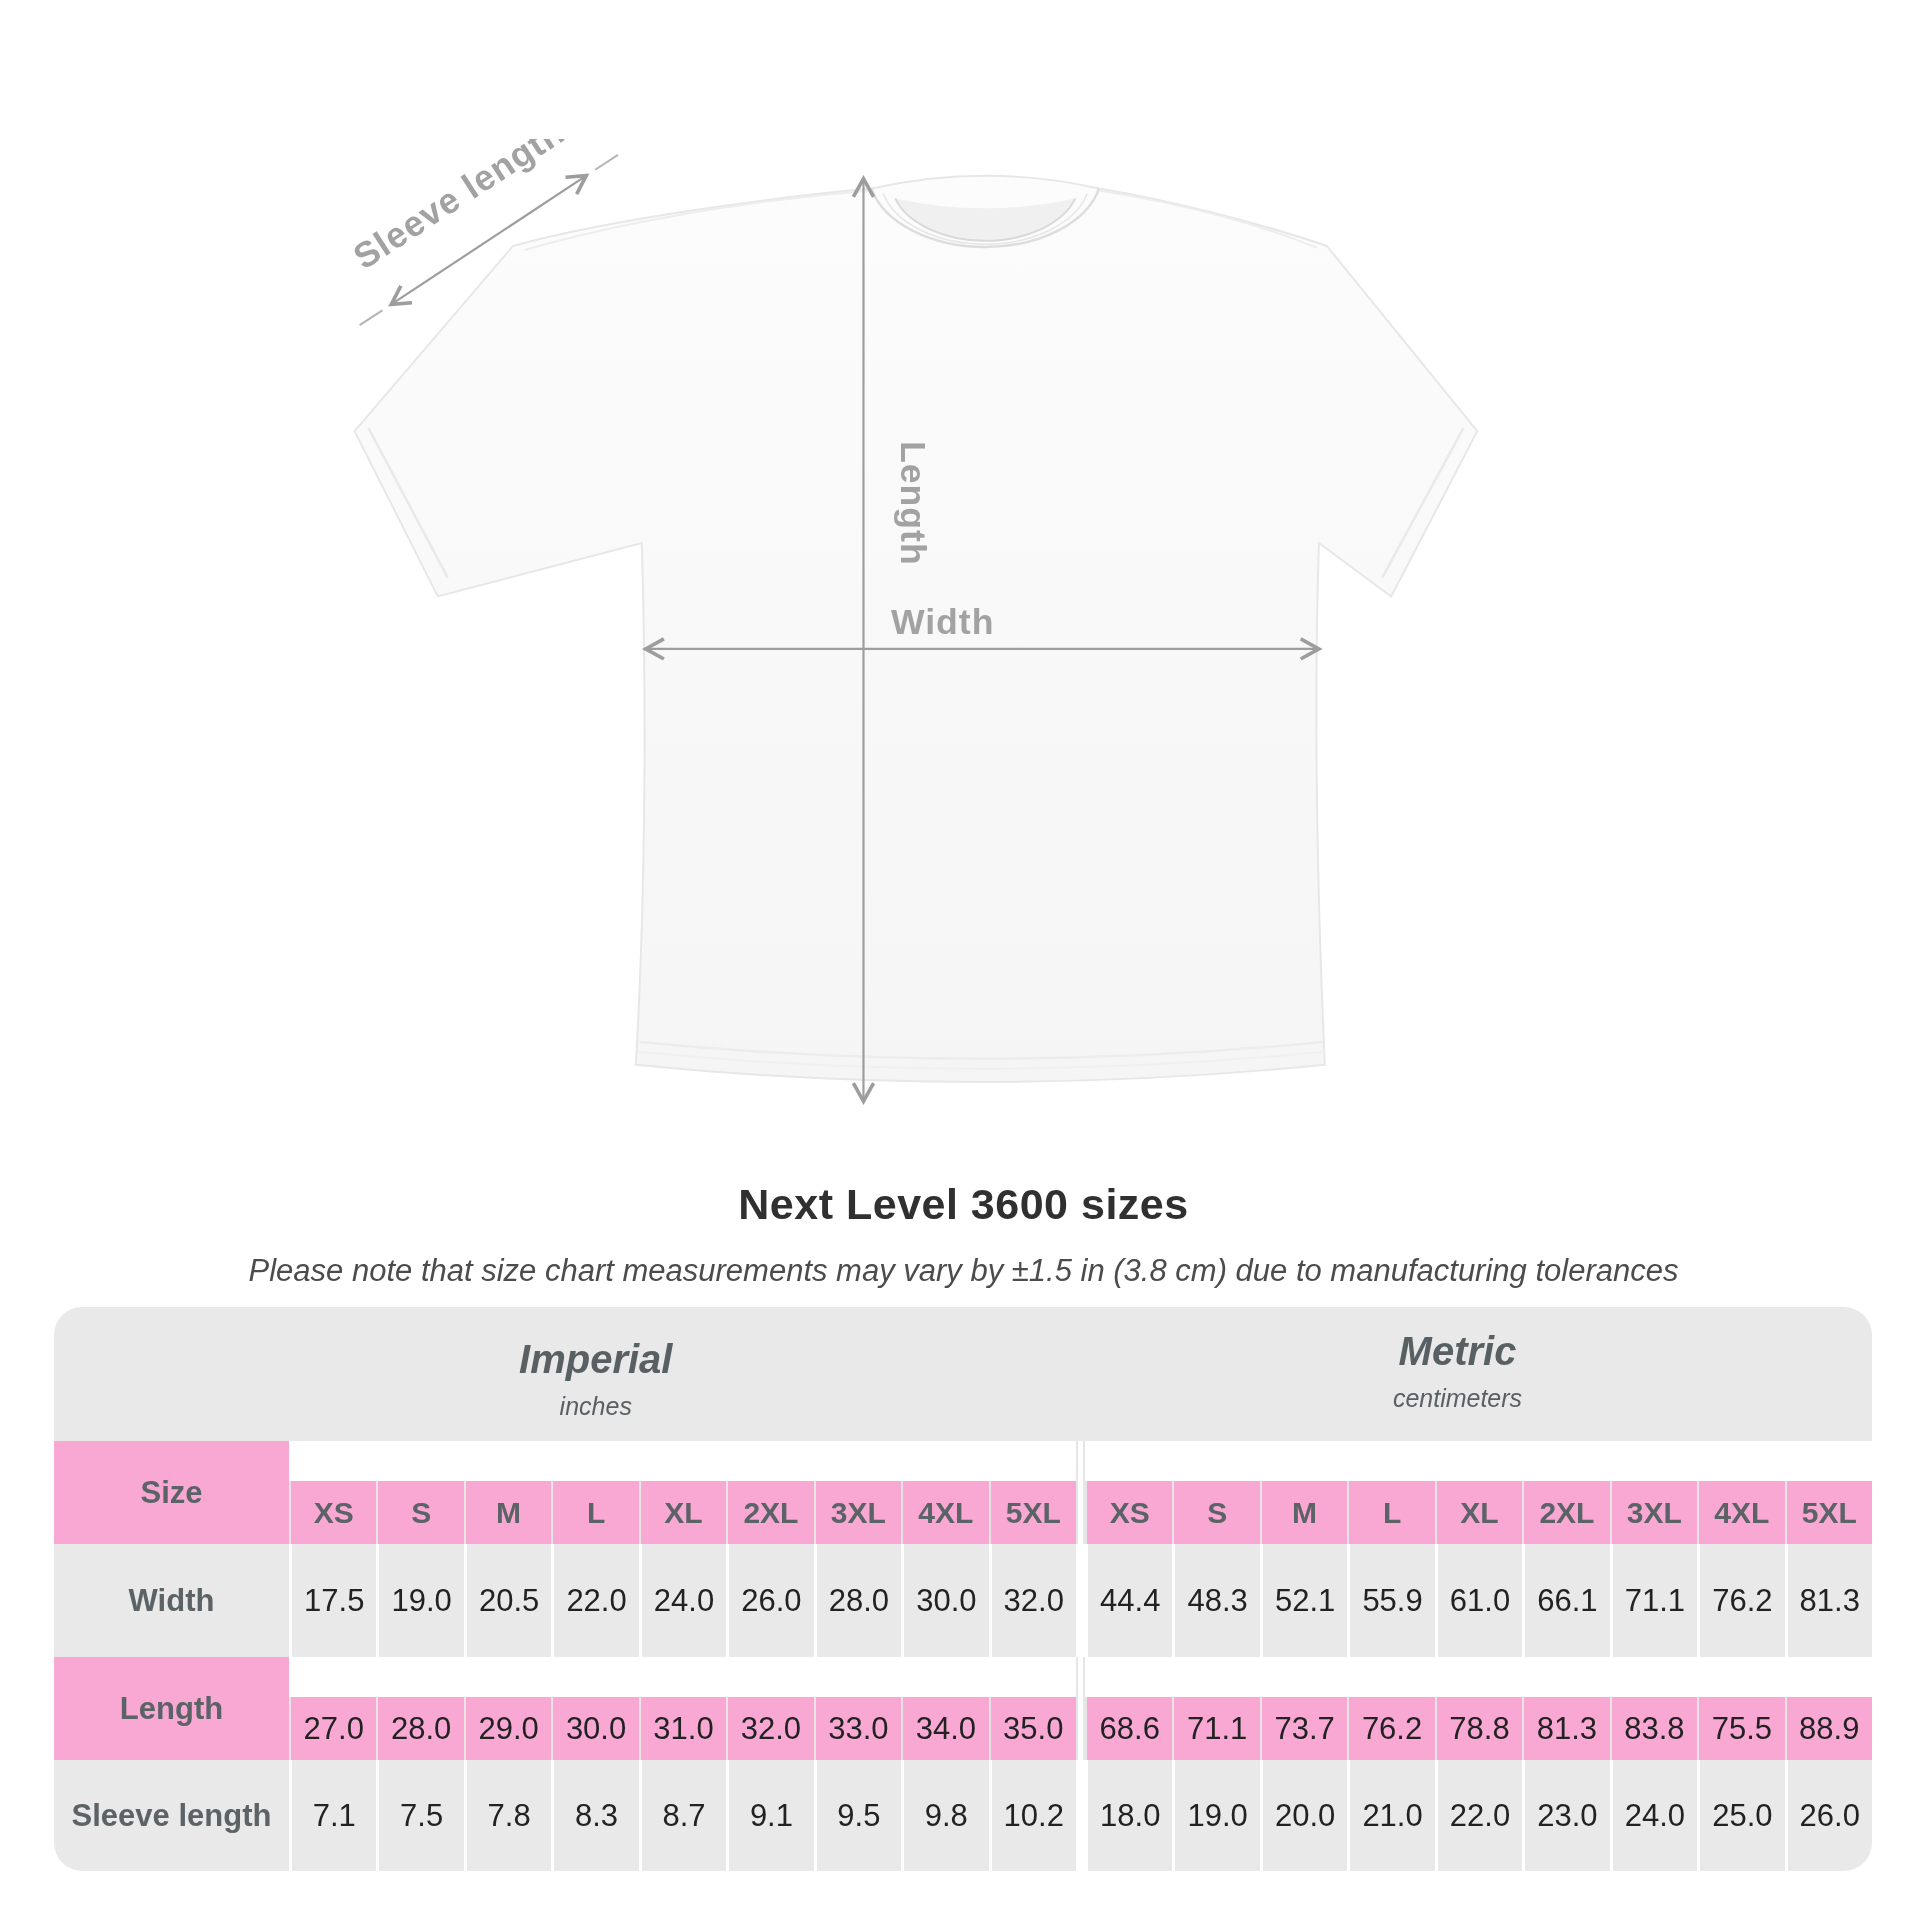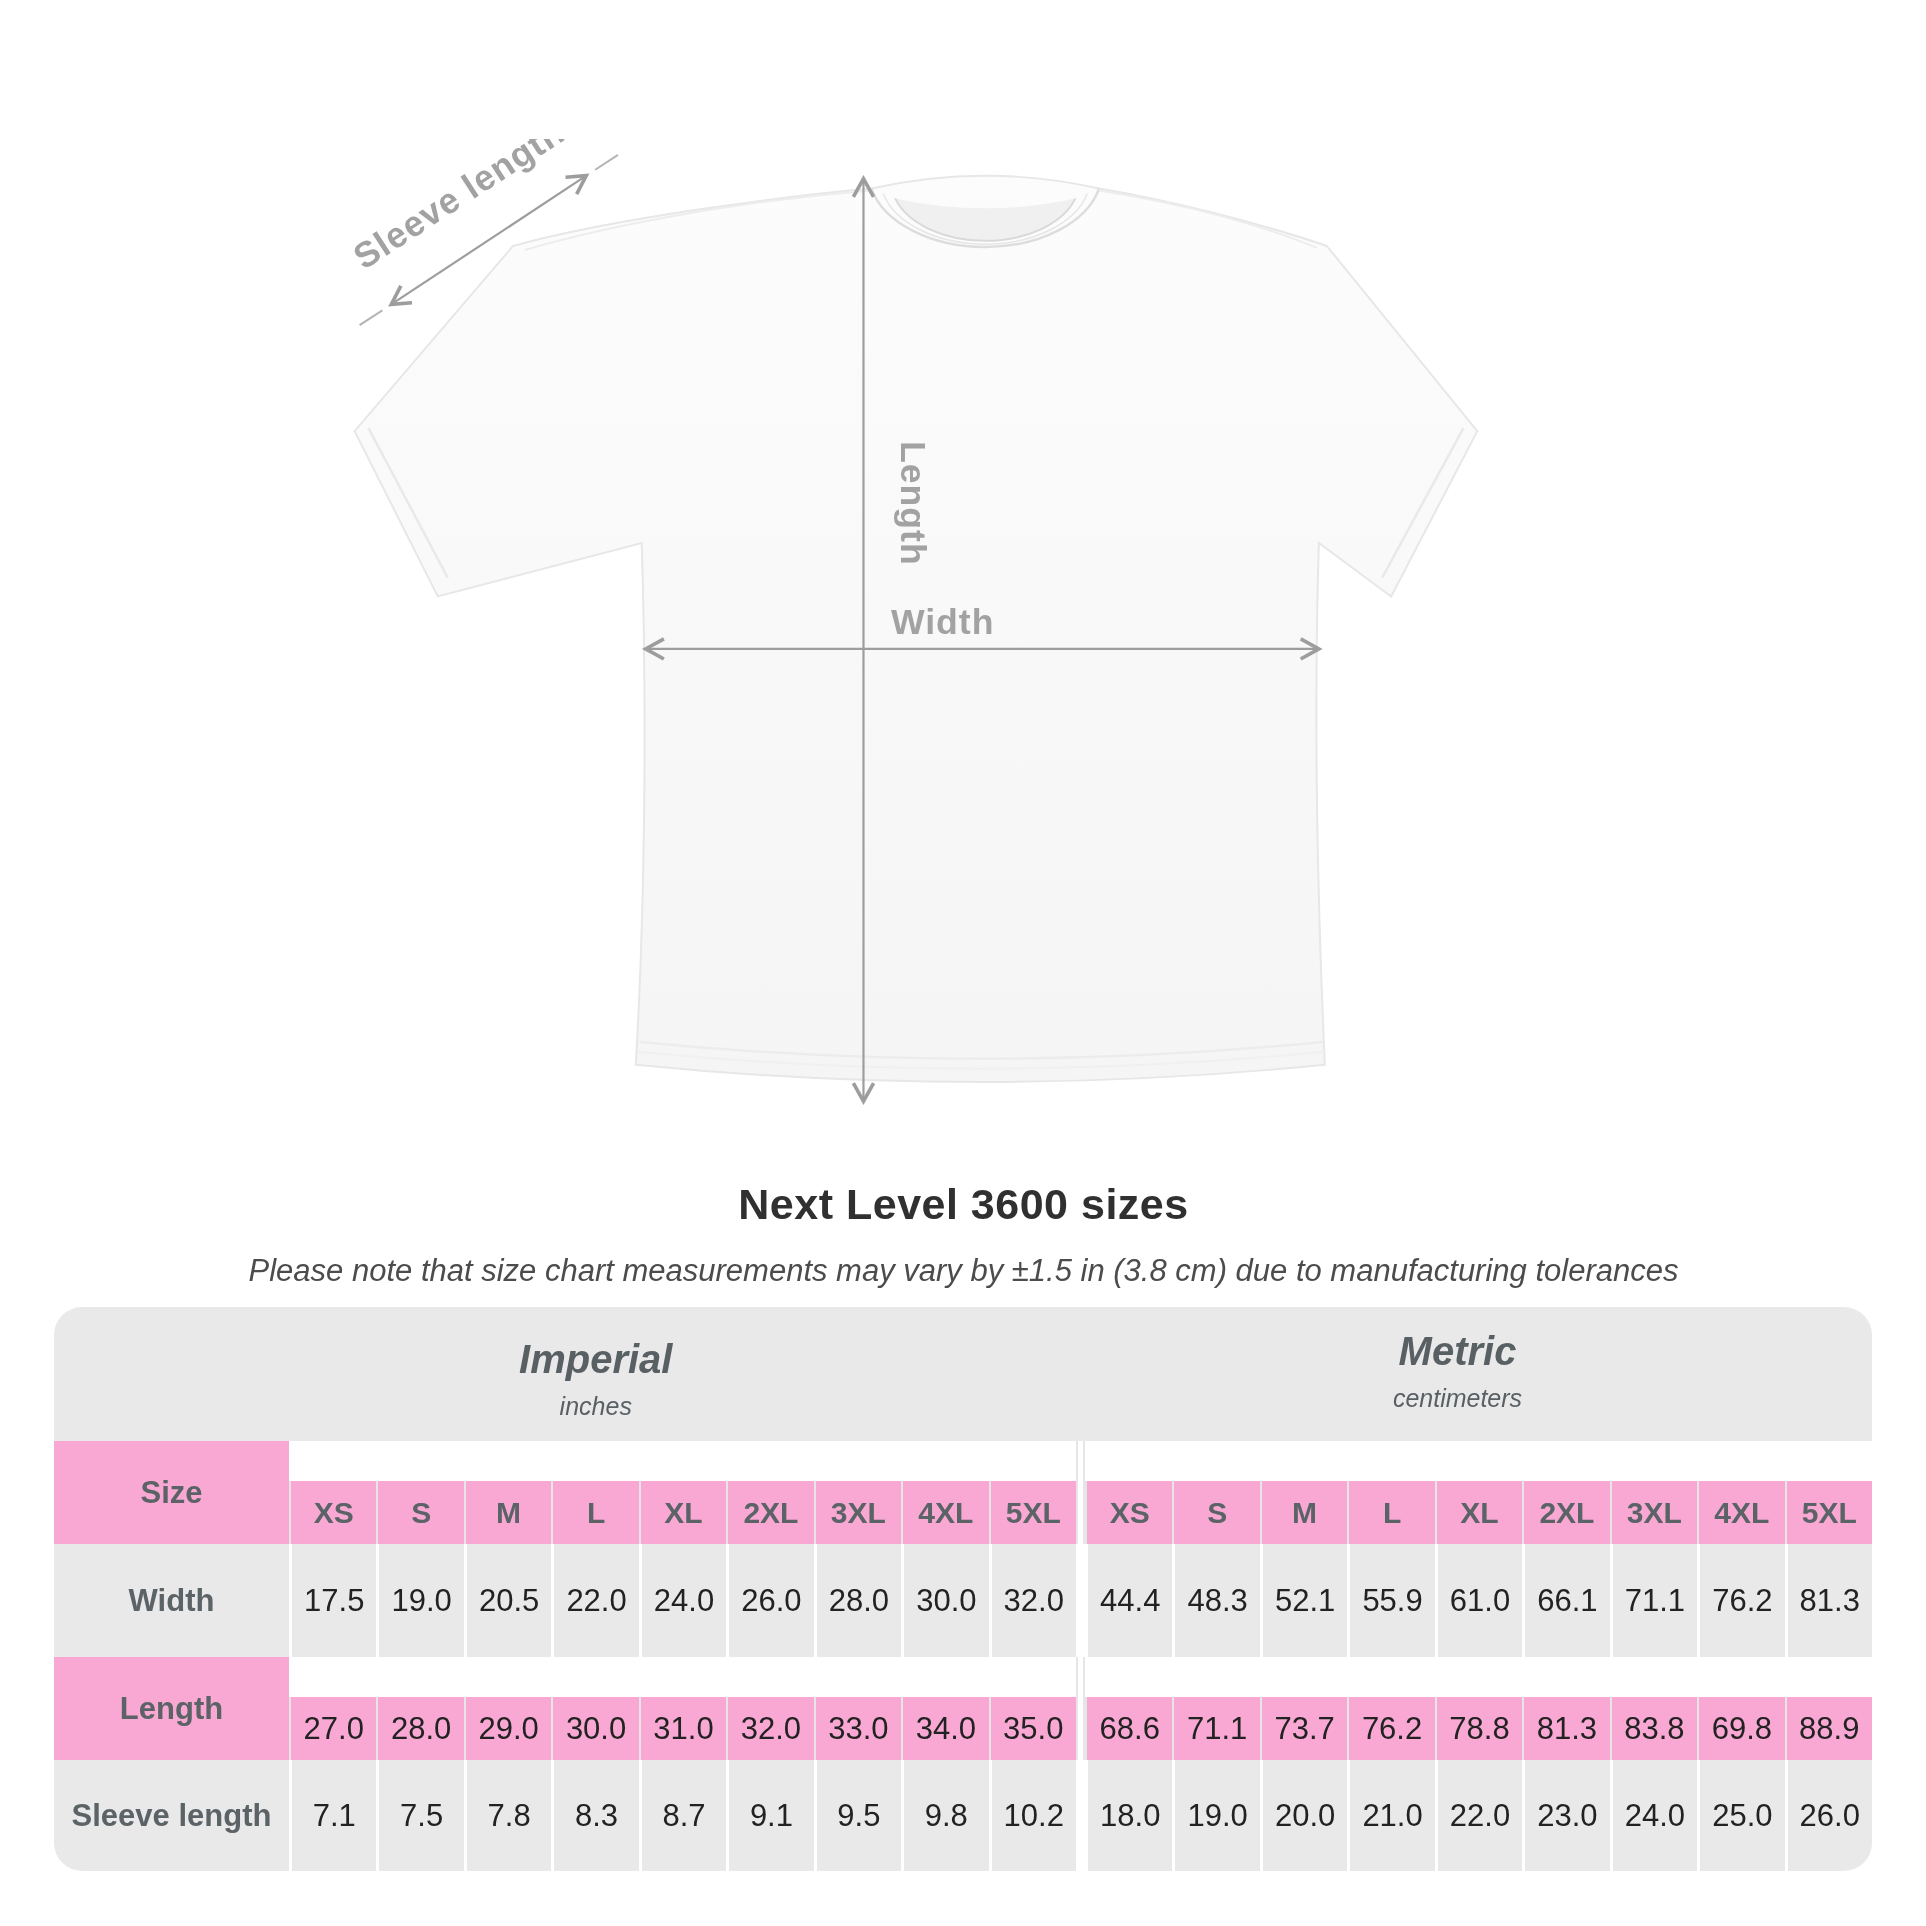--- a/index.html
+++ b/index.html
@@ -164,21 +164,21 @@
         <div class="cell w val">34.0</div>
         <div class="cell w val">35.0</div>
         <div class="cell w divider"></div>
         <div class="cell w val">68.6</div>
         <div class="cell w val">71.1</div>
         <div class="cell w val">73.7</div>
         <div class="cell w val">76.2</div>
         <div class="cell w val">78.8</div>
         <div class="cell w val">81.3</div>
         <div class="cell w val">83.8</div>
-        <div class="cell w val">69.8</div>
+        <div class="cell w val">75.5</div>
         <div class="cell w val">88.9</div>
         <div class="cell g lbl">Sleeve length</div>
         <div class="cell g val">7.1</div>
         <div class="cell g val">7.5</div>
         <div class="cell g val">7.8</div>
         <div class="cell g val">8.3</div>
         <div class="cell g val">8.7</div>
         <div class="cell g val">9.1</div>
         <div class="cell g val">9.5</div>
         <div class="cell g val">9.8</div>

